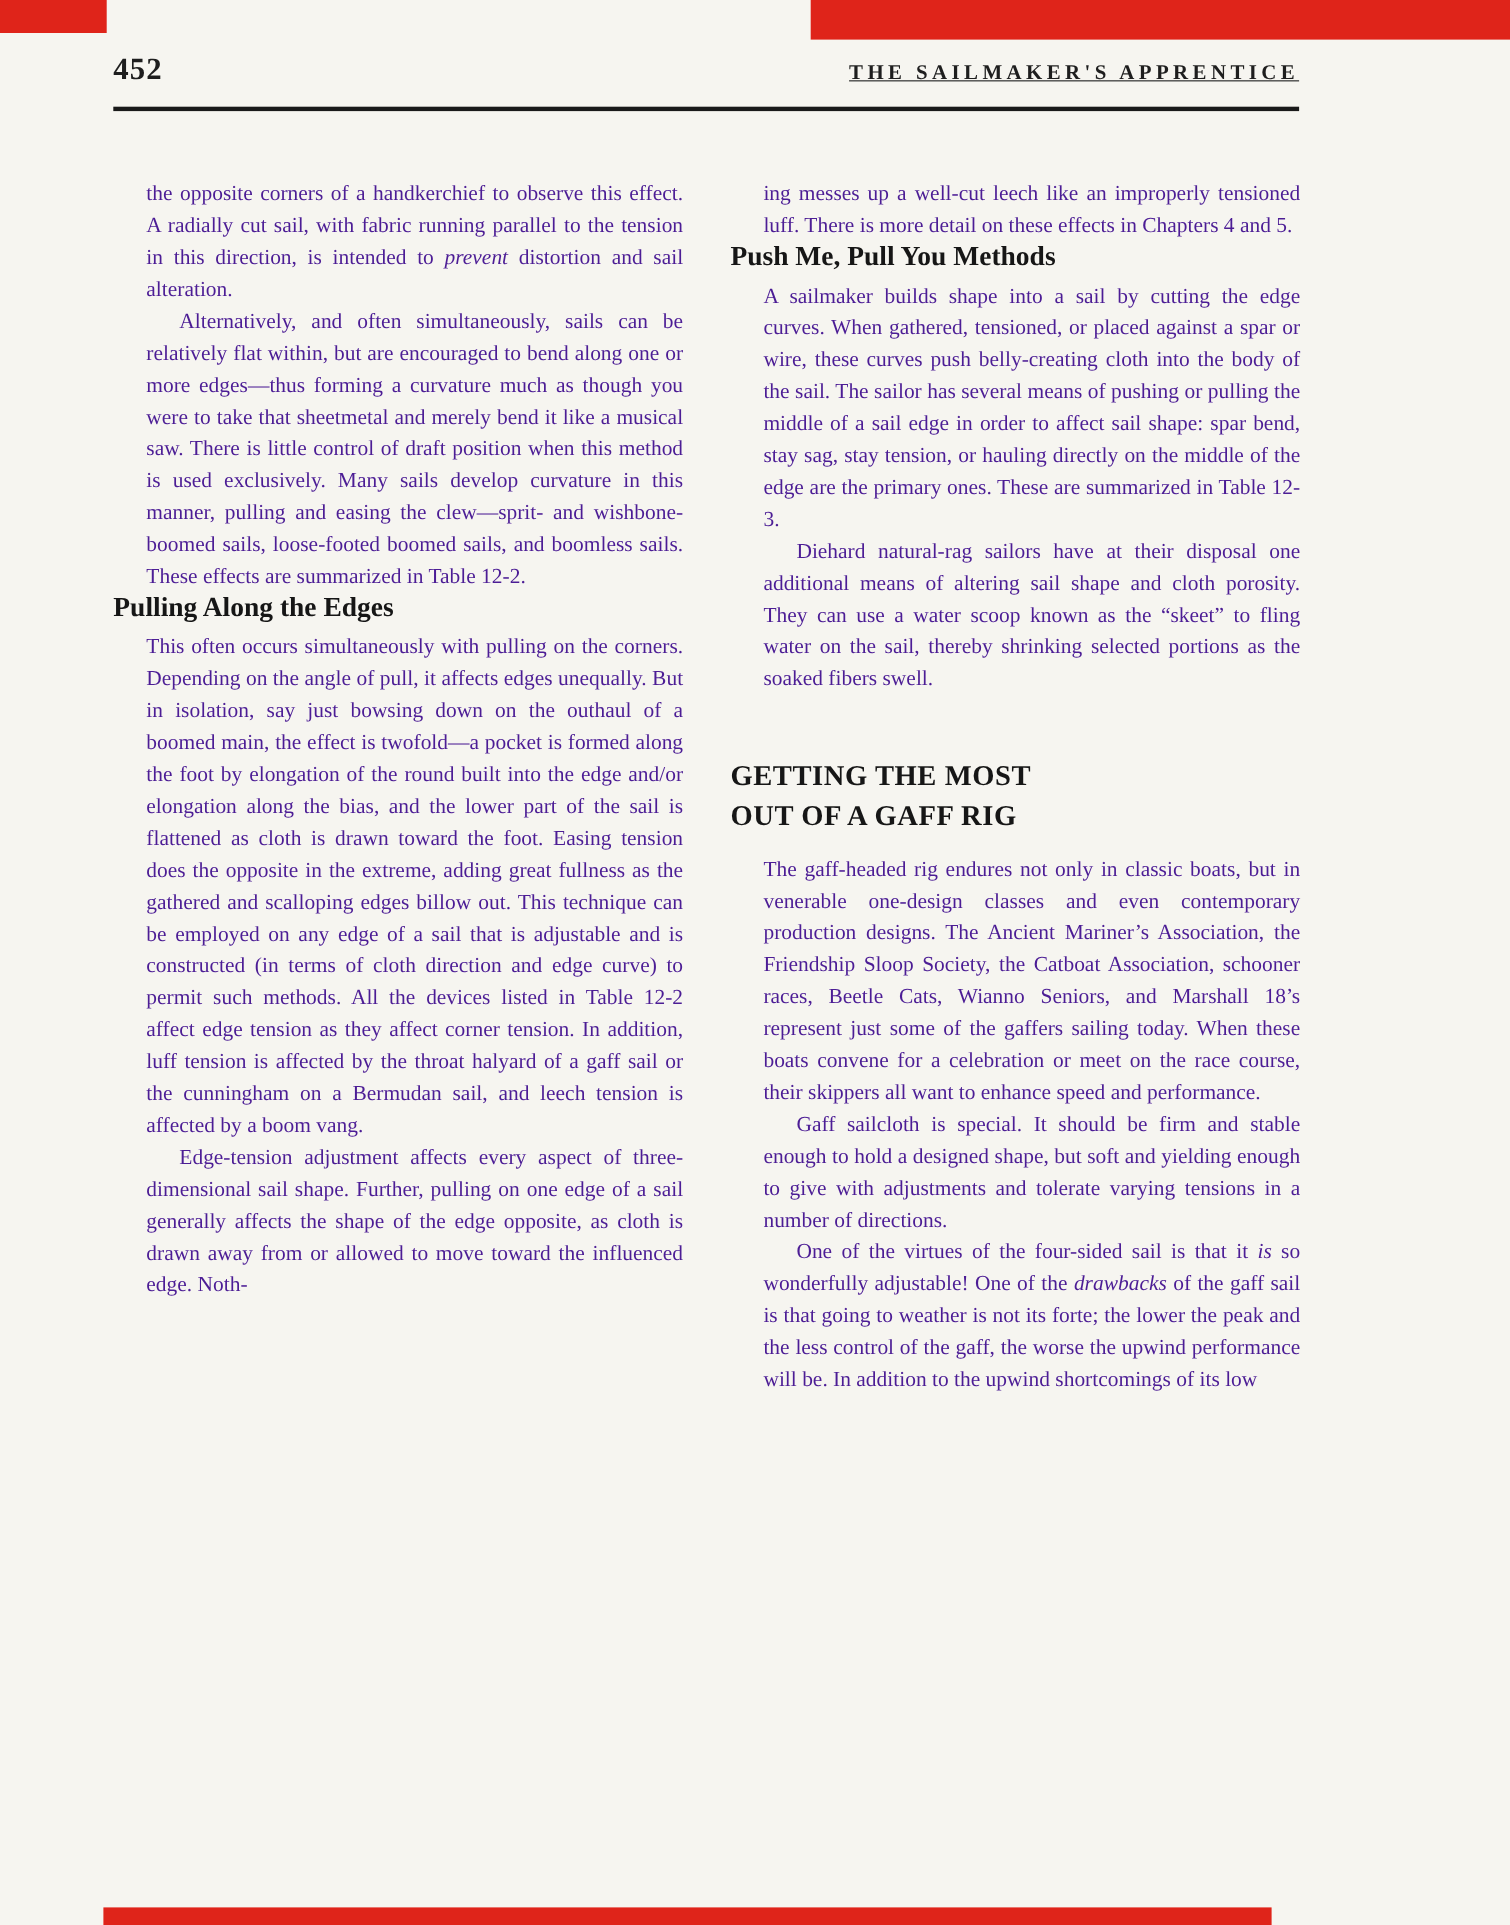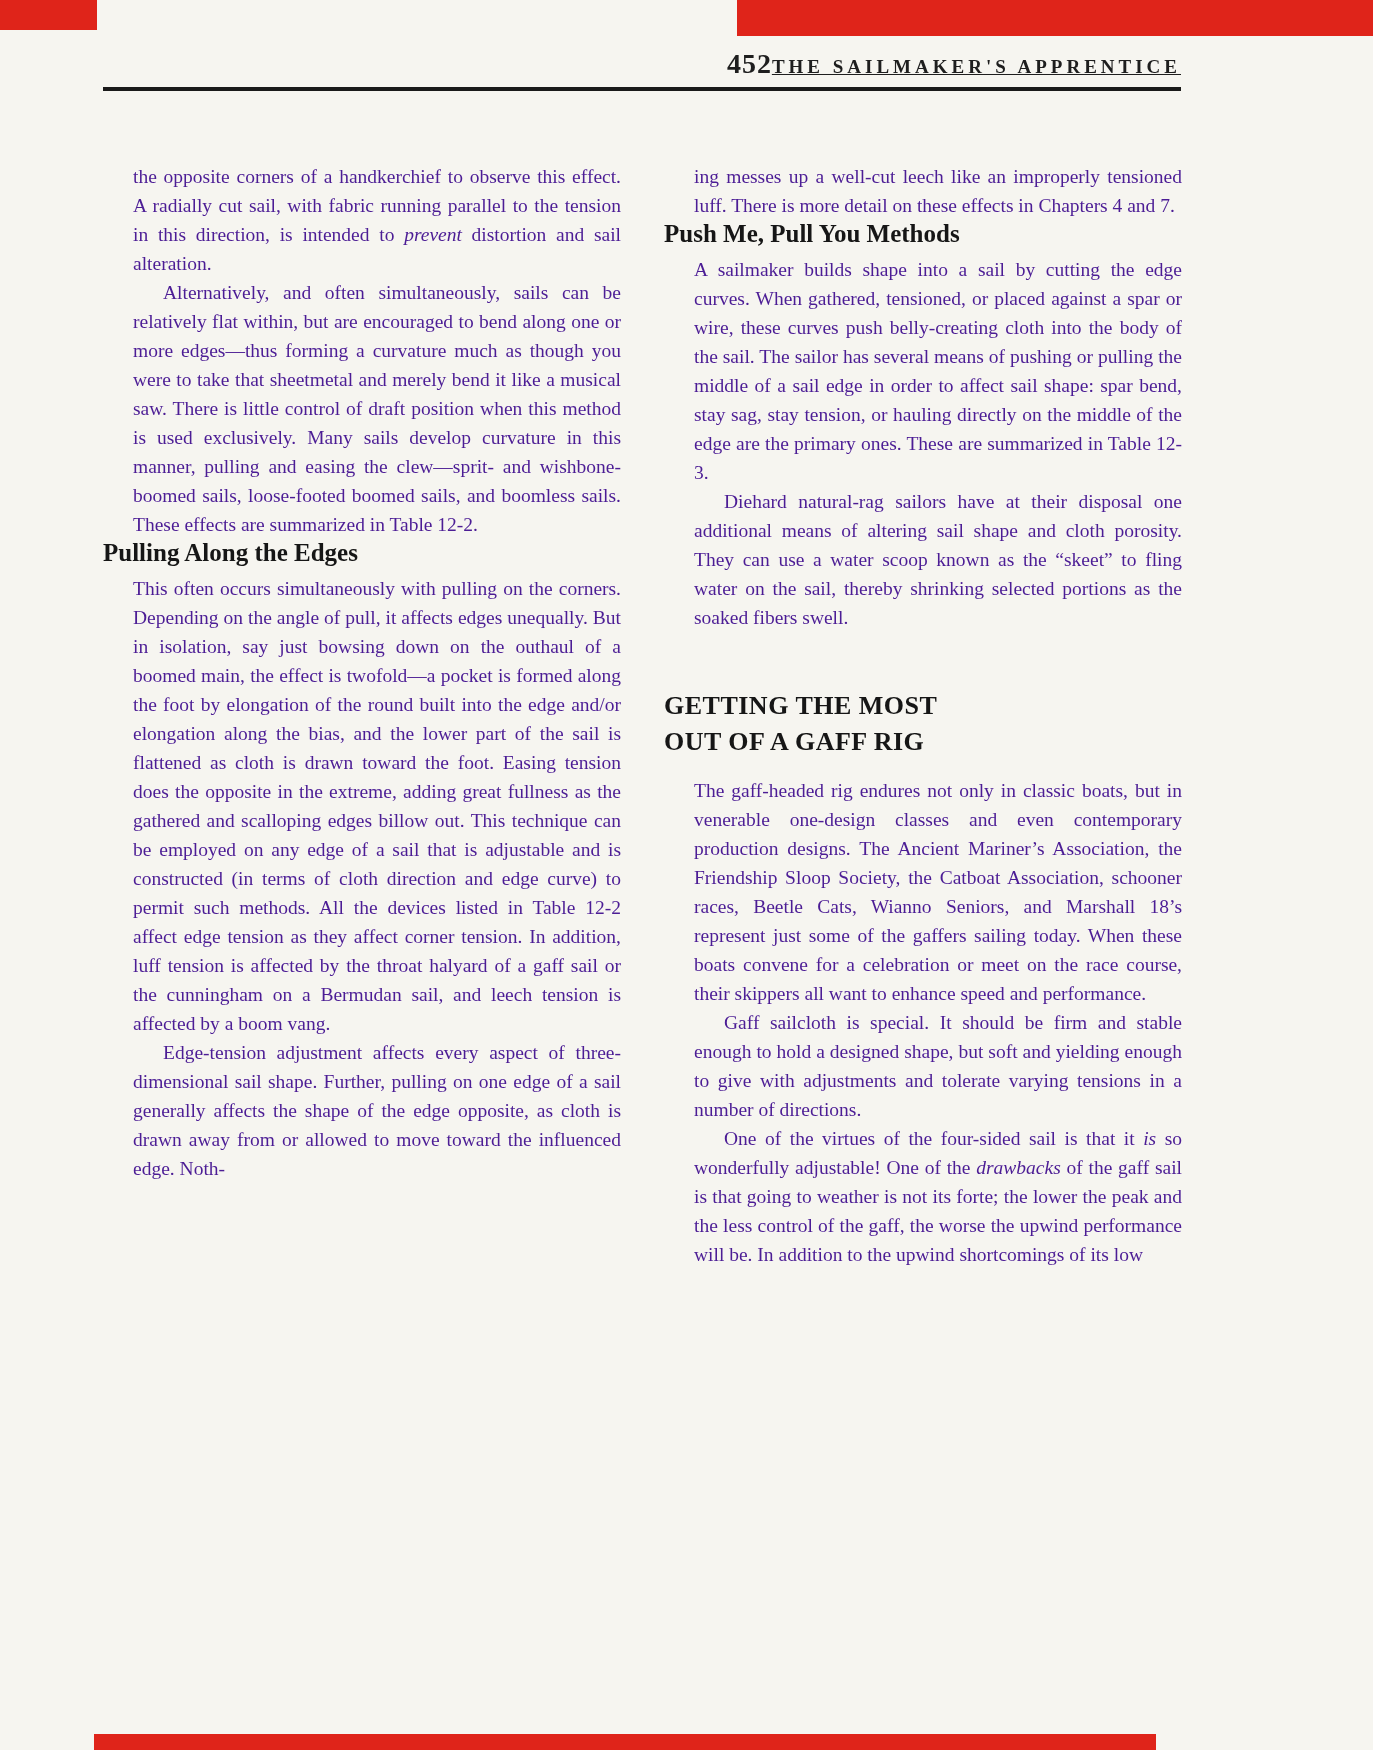--- a/index.html
+++ b/index.html
@@ -19,24 +19,24 @@
   .bar-top-right { left: 737px; top: 0;    width: 636px; height: 36px; }
   .bar-bottom    { left: 94px; top: 1734px; width: 1062px; height: 16px; }
 
   
   .page-header {
     position: absolute;
     left: 103px;
     width: 1078px;
     top: 48px;
     display: flex;
-    justify-content: flex-end;
+    justify-content: space-between;
     align-items: baseline;
     border-bottom: 4px solid #1a1a1a;
-    padding-bottom: 7px;
+    padding-bottom: 17px;
   }
   .page-number {
     font-size: 28px;
     font-weight: bold;
     letter-spacing: 1px;
   }
   .running-title {
     font-size: 19px;
     font-weight: bold;
     letter-spacing: 4px;
@@ -94,21 +94,21 @@
   </header>
 
   <div class="column left">
       <p class="body-para"><span>the opposite corners of a handkerchief to observe this effect. A radially cut sail, with fabric running parallel to the tension in this direction, is intended to </span><i>prevent</i><span> distortion and sail alteration.</span></p>
       <p class="body-para indent"><span>Alternatively, and often simultaneously, sails can be relatively flat within, but are encouraged to bend along one or more edges—thus forming a curvature much as though you were to take that sheetmetal and merely bend it like a musical saw. There is little control of draft position when this method is used exclusively. Many sails develop curvature in this manner, pulling and easing the clew—sprit- and wishbone-boomed sails, loose-footed boomed sails, and boomless sails. These effects are summarized in Table 12-2.</span></p>
       <div class="sub-heading">Pulling Along the Edges</div>
       <p class="body-para"><span>This often occurs simultaneously with pulling on the corners. Depending on the angle of pull, it affects edges unequally. But in isolation, say just bowsing down on the outhaul of a boomed main, the effect is twofold—a pocket is formed along the foot by elongation of the round built into the edge and/or elongation along the bias, and the lower part of the sail is flattened as cloth is drawn toward the foot. Easing tension does the opposite in the extreme, adding great fullness as the gathered and scalloping edges billow out. This technique can be employed on any edge of a sail that is adjustable and is constructed (in terms of cloth direction and edge curve) to permit such methods. All the devices listed in Table 12-2 affect edge tension as they affect corner tension. In addition, luff tension is affected by the throat halyard of a gaff sail or the cunningham on a Bermudan sail, and leech tension is affected by a boom vang.</span></p>
       <p class="body-para indent"><span>Edge-tension adjustment affects every aspect of three-dimensional sail shape. Further, pulling on one edge of a sail generally affects the shape of the edge opposite, as cloth is drawn away from or allowed to move toward the influenced edge. Noth-</span></p>
     </div>
   <div class="column right">
-      <p class="body-para"><span>ing messes up a well-cut leech like an improperly tensioned luff. There is more detail on these effects in Chapters 4 and 7.</span></p>
+      <p class="body-para"><span>ing messes up a well-cut leech like an improperly tensioned luff. There is more detail on these effects in Chapters 4 and 5.</span></p>
       <div class="sub-heading">Push Me, Pull You Methods</div>
       <p class="body-para"><span>A sailmaker builds shape into a sail by cutting the edge curves. When gathered, tensioned, or placed against a spar or wire, these curves push belly-creating cloth into the body of the sail. The sailor has several means of pushing or pulling the middle of a sail edge in order to affect sail shape: spar bend, stay sag, stay tension, or hauling directly on the middle of the edge are the primary ones. These are summarized in Table 12-3.</span></p>
       <p class="body-para indent"><span>Diehard natural-rag sailors have at their disposal one additional means of altering sail shape and cloth porosity. They can use a water scoop known as the “skeet” to fling water on the sail, thereby shrinking selected portions as the soaked fibers swell.</span></p>
       <div class="section-heading">GETTING THE MOST
 OUT OF A GAFF RIG</div>
       <p class="body-para"><span>The gaff-headed rig endures not only in classic boats, but in venerable one-design classes and even contemporary production designs. The Ancient Mariner’s Association, the Friendship Sloop Society, the Catboat Association, schooner races, Beetle Cats, Wianno Seniors, and Marshall 18’s represent just some of the gaffers sailing today. When these boats convene for a celebration or meet on the race course, their skippers all want to enhance speed and performance.</span></p>
       <p class="body-para indent"><span>Gaff sailcloth is special. It should be firm and stable enough to hold a designed shape, but soft and yielding enough to give with adjustments and tolerate varying tensions in a number of directions.</span></p>
       <p class="body-para indent"><span>One of the virtues of the four-sided sail is that it </span><i>is</i><span> so wonderfully adjustable! One of the </span><i>drawbacks</i><span> of the gaff sail is that going to weather is not its forte; the lower the peak and the less control of the gaff, the worse the upwind performance will be. In addition to the upwind shortcomings of its low</span></p>
     </div>
 

